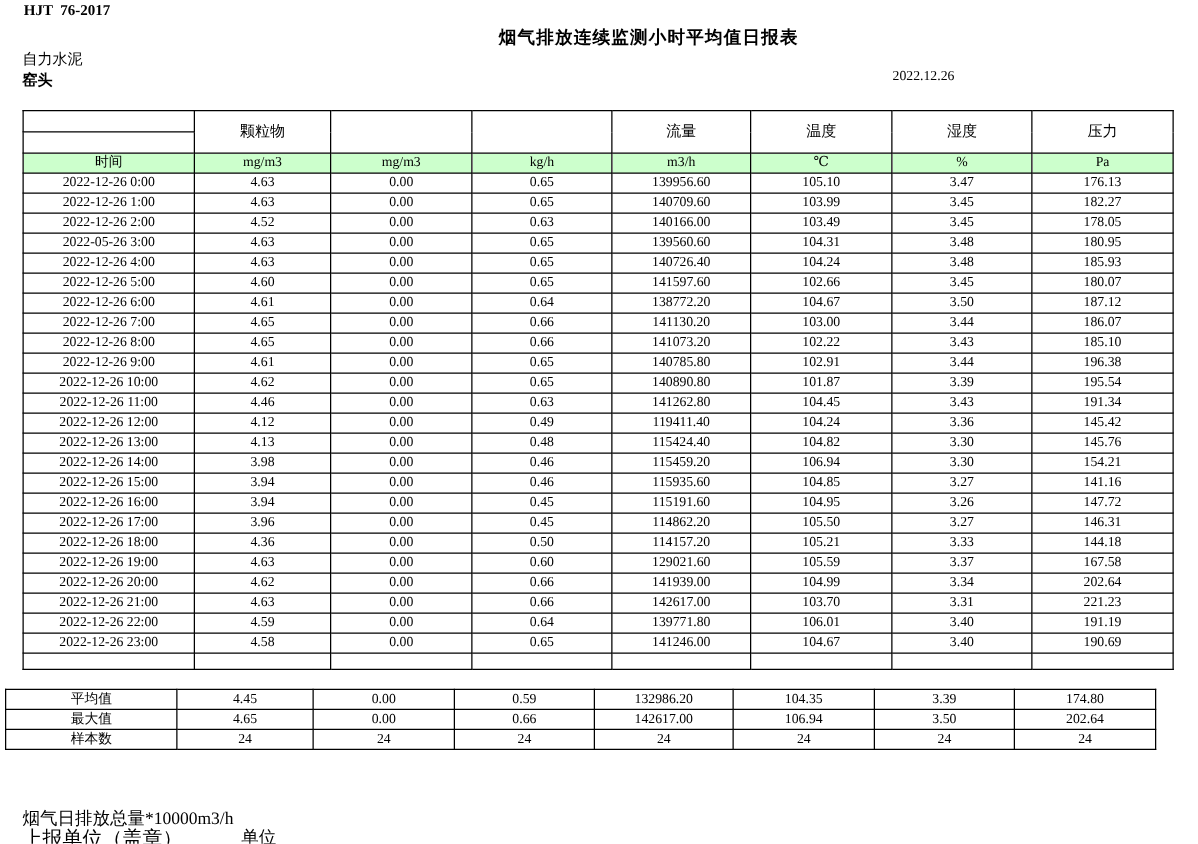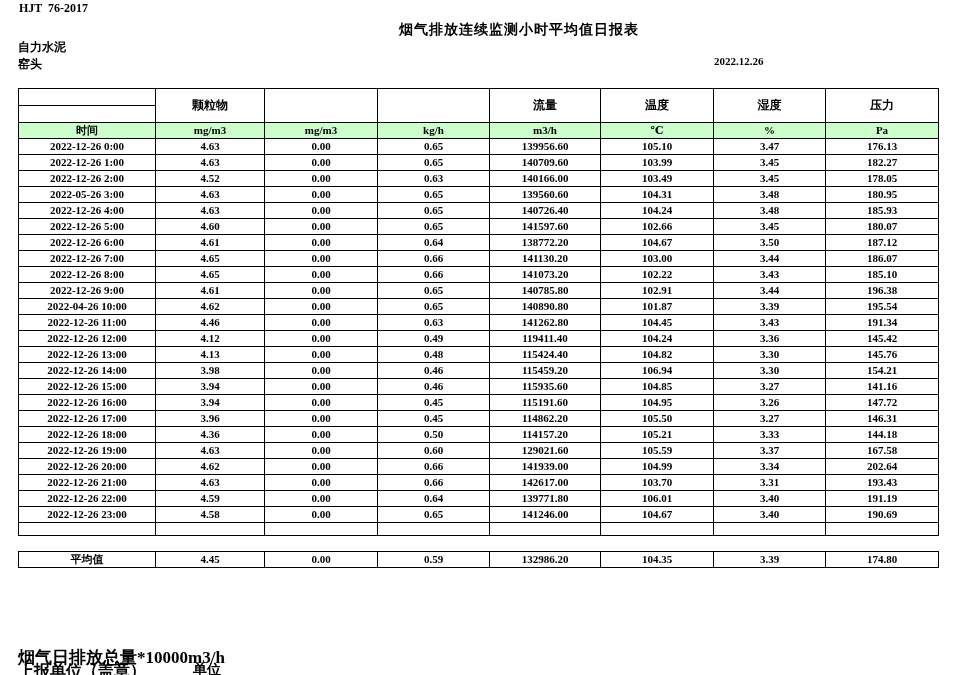--- a/index.html
+++ b/index.html
@@ -1,39 +1,39 @@
 <!DOCTYPE html>
 <html style="--hdr-green: #CCFFCC;"><head>
 <meta charset="utf-8">
 <style>
   html,body{margin:0;padding:0;}
   body{
     width:958px;height:675px;background:#ffffff;position:relative;
     font-family:"Liberation Serif","DejaVu Serif",serif;color:#000;
     overflow:hidden;
   }
-  .abs{position:absolute;font-weight:bold;}
+  .abs{position:absolute;}
   .doc-code{left:19px;top:1px;font-weight:bold;font-size:12px;white-space:pre;}
   .title{left:0;top:21px;width:958px;text-align:center;font-weight:bold;font-size:14px;letter-spacing:1px;padding-left:40px;}
-  .company{left:18px;top:39px;font-weight:bold;font-size:12px;text-align:center;}
+  .company{left:18px;top:39px;font-weight:normal;font-size:12px;text-align:center;}
   .station{left:18px;top:56px;font-weight:bold;font-size:12px;}
   .rdate{left:714px;top:55px;font-size:11px;}
 
   table{border-collapse:collapse;table-layout:fixed;}
   td{
     border:1px solid #000;text-align:center;vertical-align:middle;
     font-size:11px;line-height:13px;height:15px;padding:0;
     overflow:hidden;white-space:nowrap;
   }
   .main-table{left:18px;top:88px;}
-  .summary-table{left:18px;top:551px;}
+  .summary-table{left:4px;top:551px;}
   tr.hdrA td,tr.hdrB td{height:16px;font-size:12px;}
   tr.units td{background:var(--hdr-green,#CCFFCC);}
   tr.blank td{height:12px;}
-  .foot-note{left:18px;top:646px;font-size:17px;}
+  .foot-note{left:18px;top:646px;font-size:14px;}
   .foot-report-unit{left:18px;top:661px;font-size:16px;}
   .foot-unit{left:193px;top:661px;font-size:14px;}
 </style>
 </head>
 <body>
 
 <div class="abs doc-code">HJT  76-2017</div>
 <div class="abs title">烟气排放连续监测小时平均值日报表</div>
 <div class="abs company">自力水泥</div>
 <div class="abs station">窑头</div>
@@ -168,21 +168,21 @@
         <td>2022-12-26 9:00</td>
         <td>4.61</td>
         <td>0.00</td>
         <td>0.65</td>
         <td>140785.80</td>
         <td>102.91</td>
         <td>3.44</td>
         <td>196.38</td>
       </tr>
       <tr>
-        <td>2022-04-26 10:00</td>
+        <td>2022-12-26 10:00</td>
         <td>4.62</td>
         <td>0.00</td>
         <td>0.65</td>
         <td>140890.80</td>
         <td>101.87</td>
         <td>3.39</td>
         <td>195.54</td>
       </tr>
       <tr>
         <td>2022-12-26 11:00</td>
@@ -285,21 +285,21 @@
         <td>202.64</td>
       </tr>
       <tr>
         <td>2022-12-26 21:00</td>
         <td>4.63</td>
         <td>0.00</td>
         <td>0.66</td>
         <td>142617.00</td>
         <td>103.70</td>
         <td>3.31</td>
-        <td>193.43</td>
+        <td>221.23</td>
       </tr>
       <tr>
         <td>2022-12-26 22:00</td>
         <td>4.59</td>
         <td>0.00</td>
         <td>0.64</td>
         <td>139771.80</td>
         <td>106.01</td>
         <td>3.40</td>
         <td>191.19</td>
@@ -342,18 +342,38 @@
       <tr>
         <td>平均值</td>
         <td>4.45</td>
         <td>0.00</td>
         <td>0.59</td>
         <td>132986.20</td>
         <td>104.35</td>
         <td>3.39</td>
         <td>174.80</td>
       </tr>
+      <tr>
+        <td>最大值</td>
+        <td>4.65</td>
+        <td>0.00</td>
+        <td>0.66</td>
+        <td>142617.00</td>
+        <td>106.94</td>
+        <td>3.50</td>
+        <td>202.64</td>
+      </tr>
+      <tr>
+        <td>样本数</td>
+        <td>24</td>
+        <td>24</td>
+        <td>24</td>
+        <td>24</td>
+        <td>24</td>
+        <td>24</td>
+        <td>24</td>
+      </tr>
     </tbody>
 </table>
 
 <div class="abs foot-note">烟气日排放总量*10000m3/h</div>
 <div class="abs foot-report-unit">上报单位（盖章）</div>
 <div class="abs foot-unit">单位</div>
 
 </body></html>

